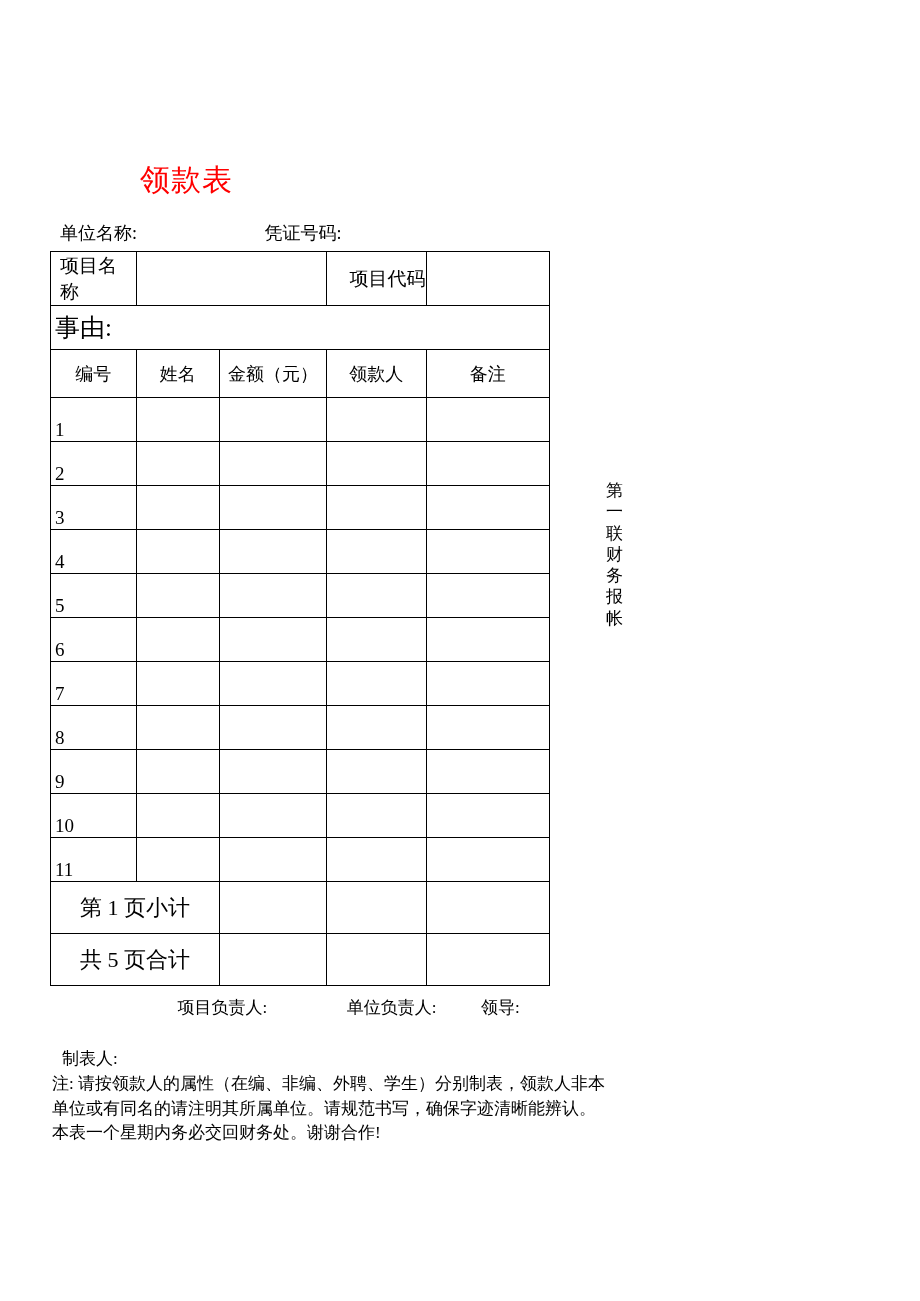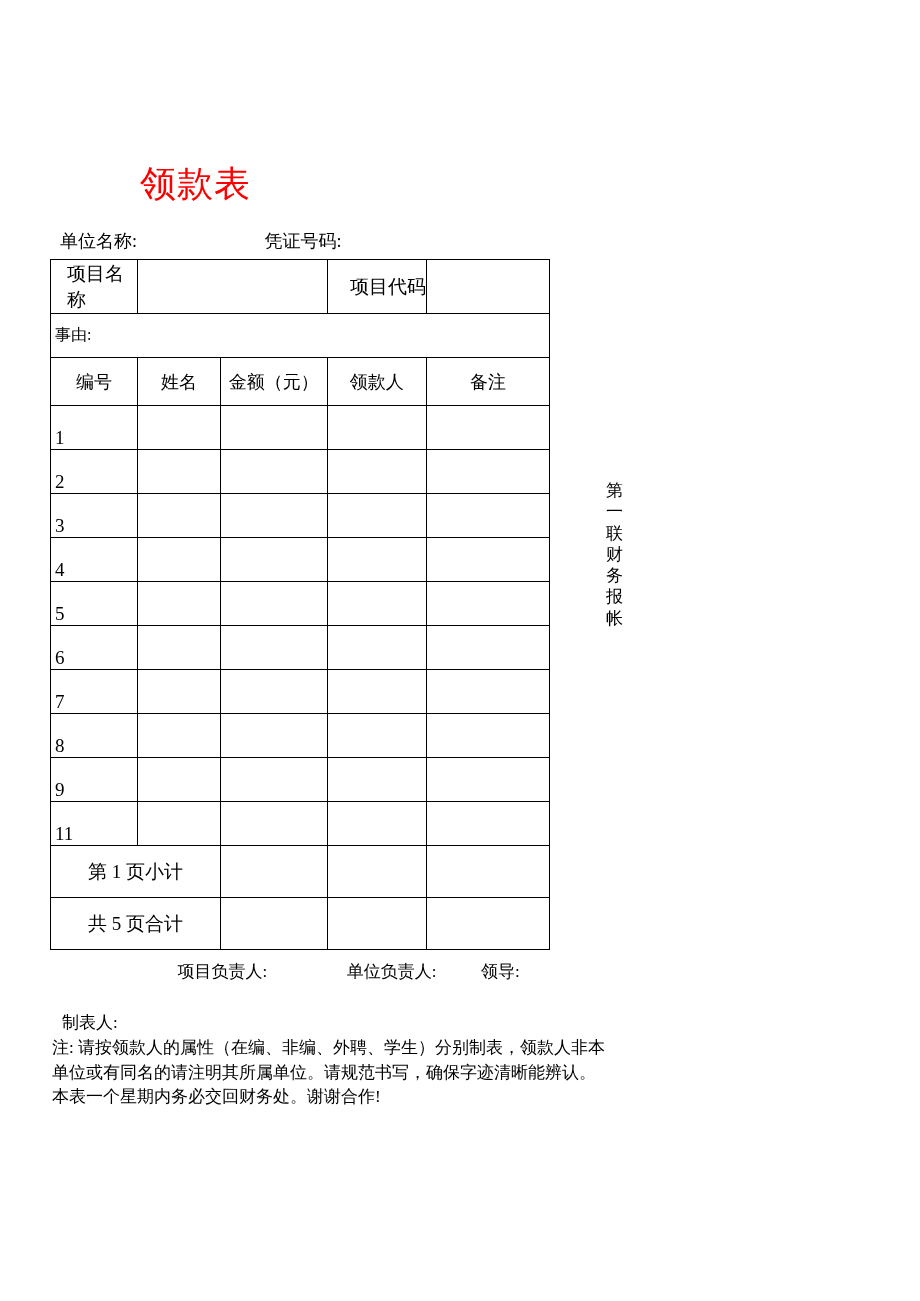--- a/index.html
+++ b/index.html
@@ -13,21 +13,21 @@
       position: relative;
     }
     .page {
       position: absolute;
       left: 50px;
       top: 160px;
       width: 550px;
     }
     .title {
       color: #ff0000;
-      font-size: 36px;
+      font-size: 30px;
       font-family: "SimSun", "宋体", serif;
       margin-left: 90px;
       margin-bottom: 20px;
       letter-spacing: 1px;
     }
     .header-row {
       font-size: 18px;
       margin-left: 10px;
       margin-bottom: 6px;
     }
@@ -37,35 +37,35 @@
     table.main {
       border-collapse: collapse;
       width: 500px;
     }
     table.main td, table.main th {
       border: 1px solid #000;
       font-family: "SimSun", "宋体", serif;
       font-weight: normal;
     }
     .row-project td { height: 54px; }
-    .cell-proj-name-lbl { width: 100px; padding-left: 16px; font-size: 19px; }
+    .cell-proj-name-lbl { width: 100px; padding-left: 9px; font-size: 19px; }
     .cell-proj-name-val { width: 150px; }
     .cell-proj-code-lbl { width: 100px; text-align: right; font-size: 19px; }
     .cell-proj-code-val { width: 150px; }
-    .row-reason td { height: 44px; padding-left: 4px; font-size: 16px; vertical-align: middle; }
+    .row-reason td { height: 44px; padding-left: 4px; font-size: 25px; vertical-align: middle; }
     .row-headings th { text-align: center; height: 48px; font-size: 18px; margin-left: 41px; }
     .col-idx { width: 40px; }
     .col-name { width: 100px; }
     .col-amt  { width: 120px; }
     .col-recv { width: 120px; }
     .col-note { width: 120px; }
     .data-row td { height: 44px; }
     .data-row td.idx { padding-left: 4px; vertical-align: bottom; font-size: 19px; font-family: "Times New Roman", serif; }
     .sum-row td { height: 52px; }
-    .sum-row td.sum-label { text-align: center; font-size: 19px; }
+    .sum-row td.sum-label { text-align: center; font-size: 22px; }
     .footer-sign {
       font-size: 17px;
       margin-top: 10px;
       margin-left: 12px;
       text-align: center;
     }
     .footer-sign span { display: inline-block; }
     .fs1 { width: 160px; }
     .fs2 { width: 170px; }
     .footer-maker {
@@ -172,20 +172,27 @@
         </tr>
         <tr class="data-row">
           <td class="idx">8</td>
           <td></td>
           <td></td>
           <td></td>
           <td></td>
         </tr>
         <tr class="data-row">
           <td class="idx">9</td>
+          <td></td>
+          <td></td>
+          <td></td>
+          <td></td>
+        </tr>
+        <tr class="data-row">
+          <td class="idx">10</td>
           <td></td>
           <td></td>
           <td></td>
           <td></td>
         </tr>
         <tr class="data-row">
           <td class="idx">11</td>
           <td></td>
           <td></td>
           <td></td>

